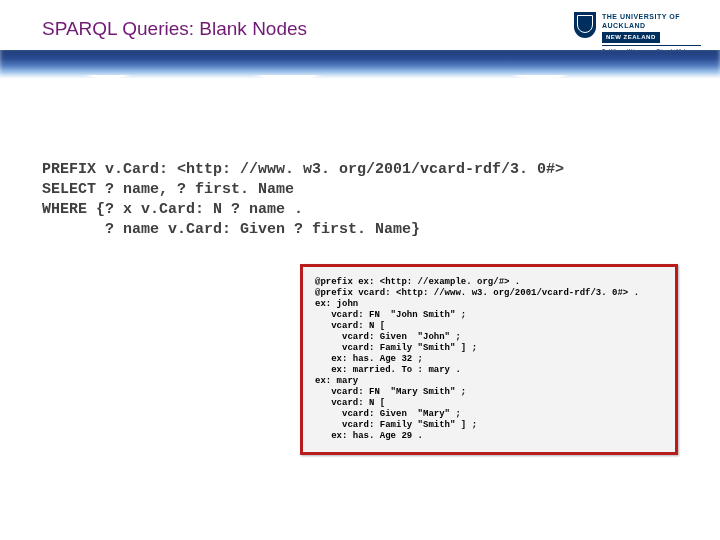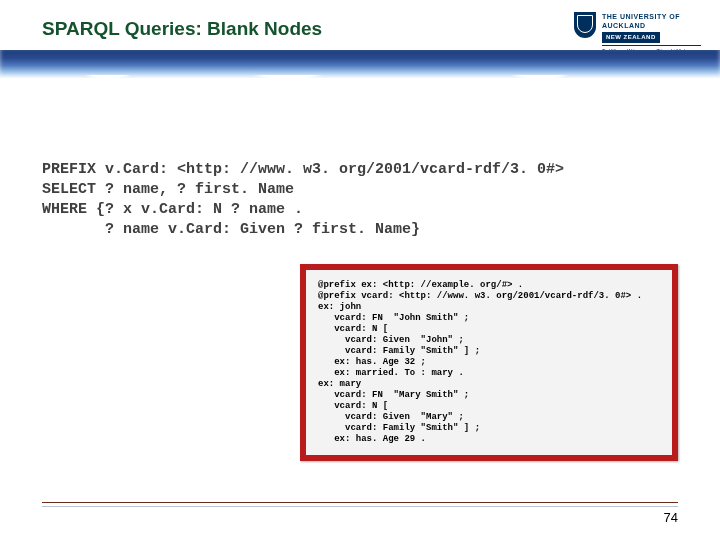--- a/index.html
+++ b/index.html
@@ -19,22 +19,22 @@
     box-sizing: border-box;
   }
   .header {
     position: relative;
     height: 78px;
     box-sizing: border-box;
     padding: 18px 0 0 42px;
   }
   .title {
     font-size: 19px;
-    font-weight: bold;
-    color: #14532d;
+    font-weight: normal;
+    color: #701a75;
   }
   .logo {
     position: absolute;
     top: 12px;
     right: 14px;
     width: 132px;
     text-align: left;
     font-size: 7px;
     line-height: 9px;
     color: #003A66;
@@ -106,21 +106,21 @@
     line-height: 20px;
     white-space: pre;
     color: #404040;
   }
 
   .databox {
     position: absolute;
     top: 264px;
     left: 300px;
     width: 378px;
-    border: 6px solid #b91c1c;
+    border: 3px solid #b91c1c;
     background: #f3f3f3;
     box-shadow: 1px 1px 2px rgba(0,0,0,.3);
     padding: 10px 12px 10px 12px;
     box-sizing: border-box;
   }
   .databox pre {
     margin: 0;
     font-family: "Courier New", monospace;
     font-size: 9px;
     font-weight: bold;
@@ -193,19 +193,14 @@
    ex: has. Age 32 ;
    ex: married. To : mary .
 ex: mary
    vcard: FN  "Mary Smith" ;
    vcard: N [
      vcard: Given  "Mary" ;
      vcard: Family "Smith" ] ;
    ex: has. Age 29 .</pre>
   </div>
 
-  <div class="footer">
-    <div class="rule1"></div>
-    <div class="rule2"></div>
-    <div class="pagenum">74</div>
-  </div>
 
 </div>
 
 </body></html>

